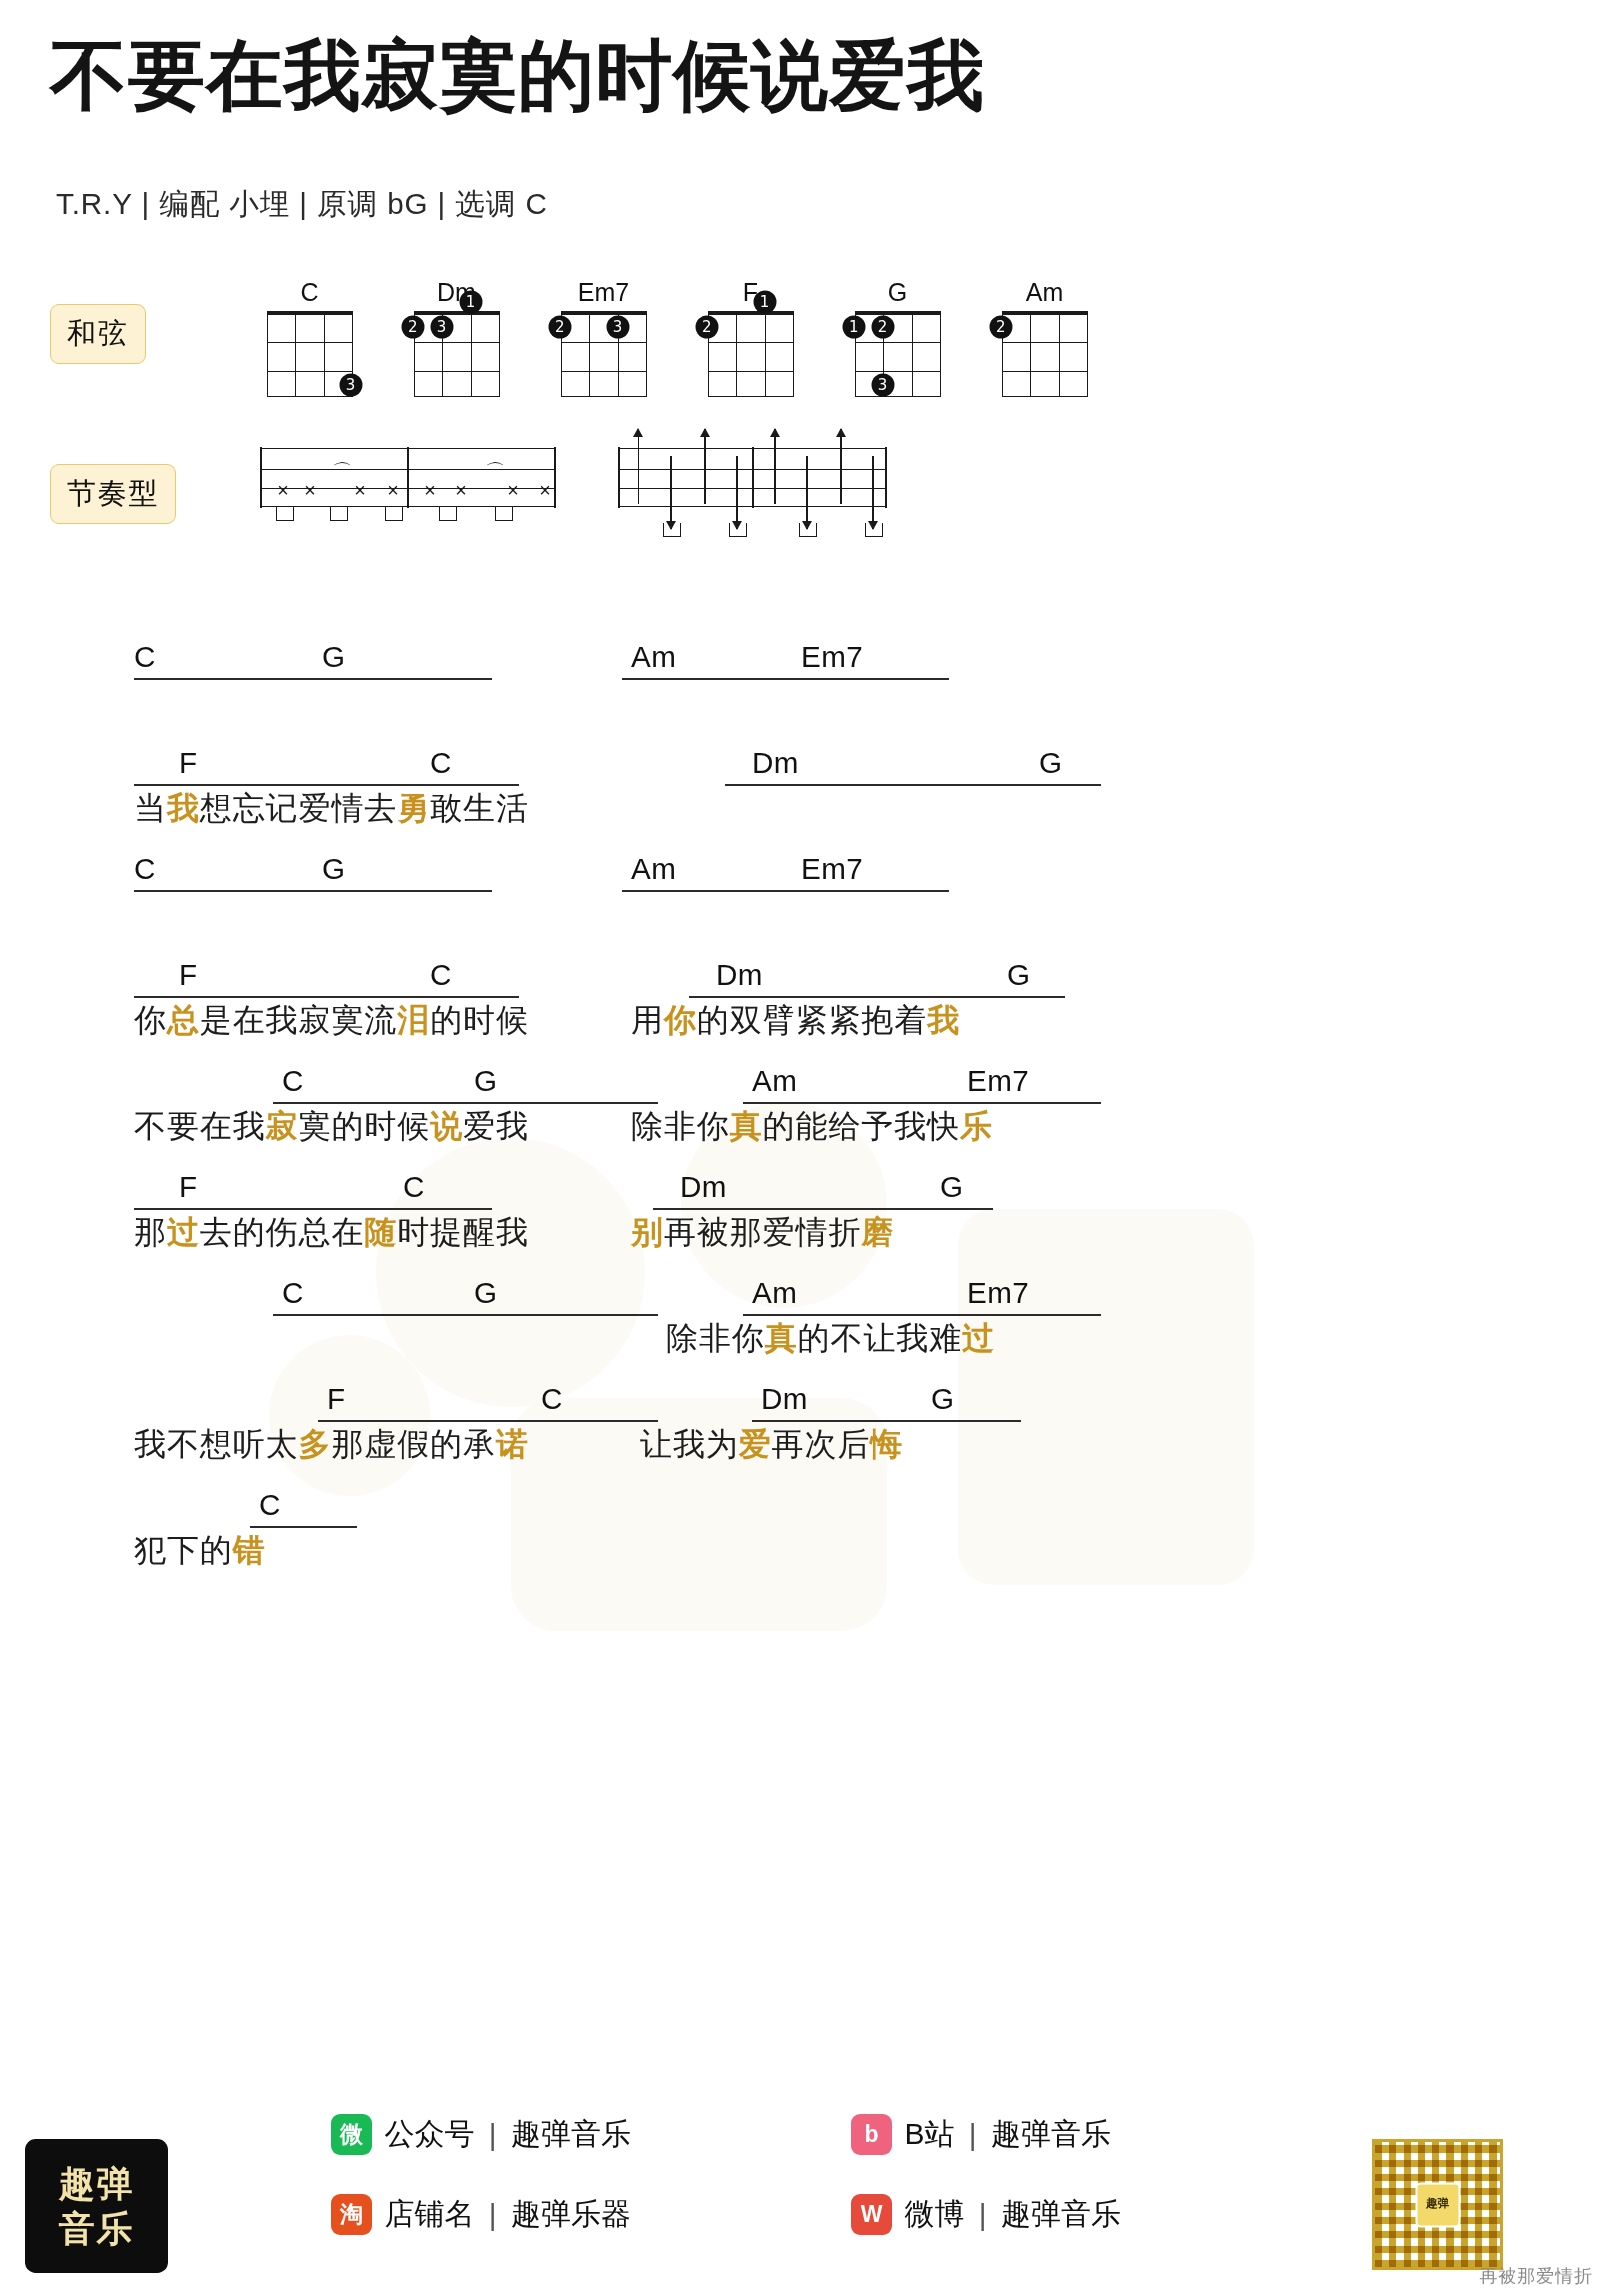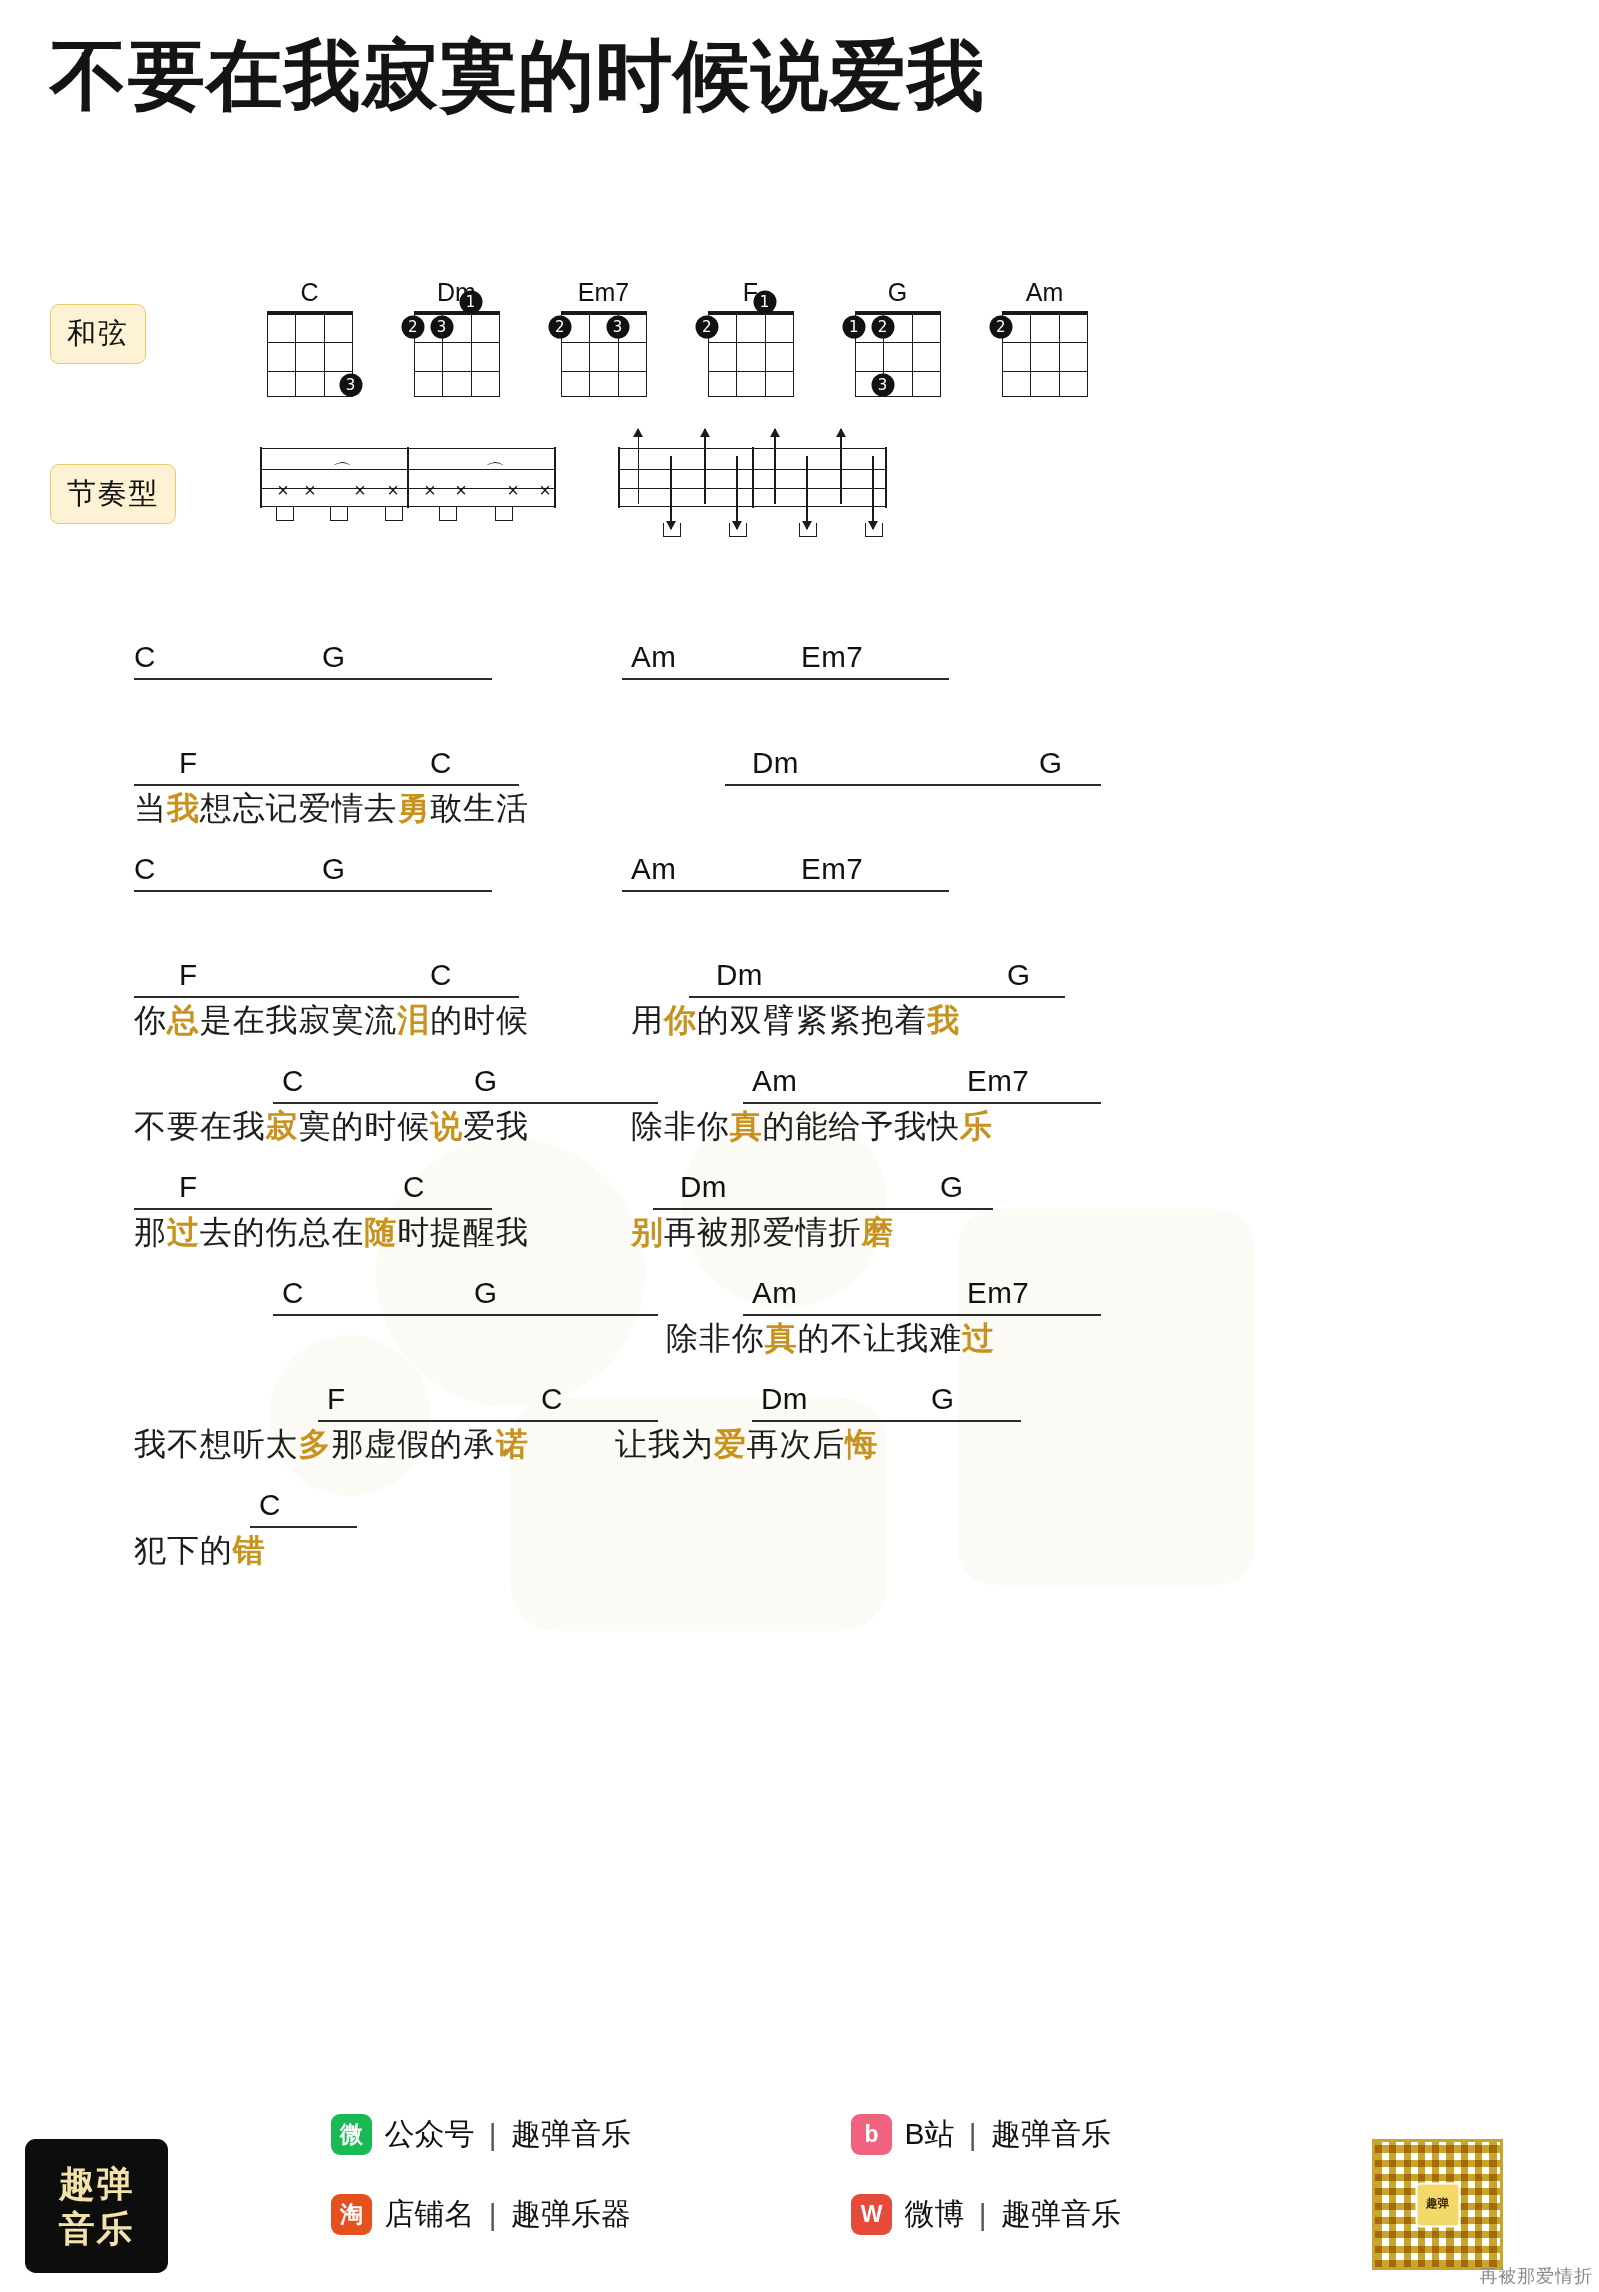--- a/index.html
+++ b/index.html
@@ -318,20 +318,21 @@
     color: #8a8a8a;
     letter-spacing: 0.9px;
   }
 </style>
 </head>
 <body>
 
 <div class="page">
 
   <div class="title">不要在我寂寞的时候说爱我</div>
+  <div class="subtitle">T.R.Y | 编配 小埋 | 原调 bG | 选调 C</div>
 
   <div class="tag tag-chord">和弦</div>
   <div class="tag tag-rhythm">节奏型</div>
 
   <div class="chords">
 
     <div class="chordbox">
       <div class="cname">C</div>
       <div class="grid">
         <div class="v v1"></div>
@@ -560,21 +561,21 @@
       <div class="chordrow">
         <span class="ch" style="left:193px;">F</span>
         <span class="ch" style="left:407px;">C</span>
         <span class="ch" style="left:627px;">Dm</span>
         <span class="ch" style="left:797px;">G</span>
         <span class="underline" style="left:184px;width:340px;"></span>
         <span class="underline" style="left:618px;width:269px;"></span>
       </div>
       <div class="lyricrow">
         <span class="seg" style="left:0px;">我不想听太<span class="hl">多</span>那虚假的承<span class="hl">诺</span></span>
-        <span class="seg" style="left:481px;">让我为<span class="hl">爱</span>再次后<span class="hl">悔</span></span>
+        <span class="seg" style="left:506px;">让我为<span class="hl">爱</span>再次后<span class="hl">悔</span></span>
       </div>
     </div>
 
     <div class="line">
       <div class="chordrow">
         <span class="ch" style="left:125px;">C</span>
         <span class="underline" style="left:116px;width:107px;"></span>
       </div>
       <div class="lyricrow">
         <span class="seg" style="left:0px;">犯下的<span class="hl">错</span></span>

